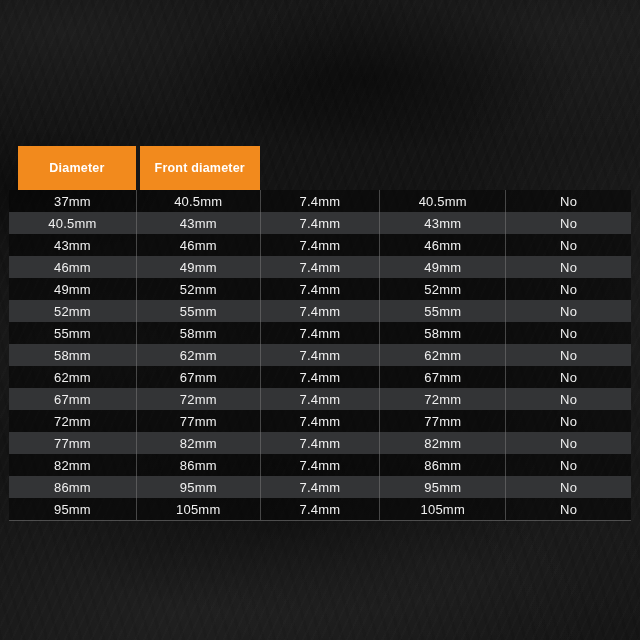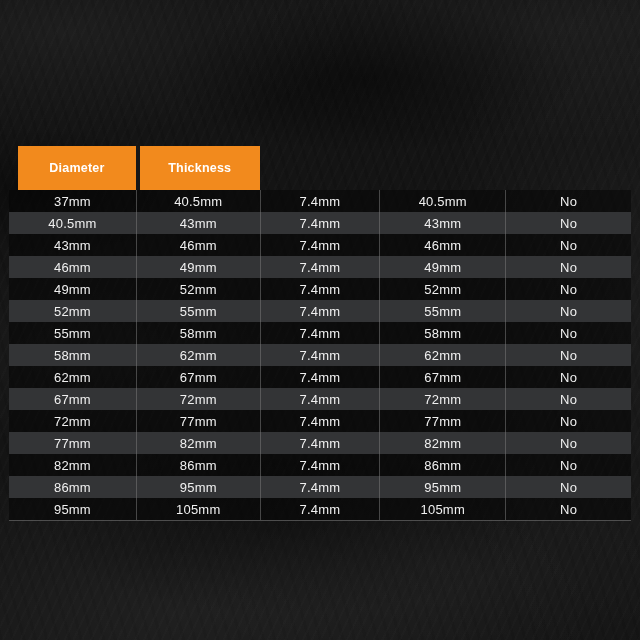--- a/index.html
+++ b/index.html
@@ -86,21 +86,21 @@
 </style>
 </head>
 <body>
 
 <div class="stage">
   <div class="texture"></div>
 
   <div class="spec-table">
     <div class="thead">
       <div class="th">Diameter</div>
-      <div class="th">Thickness</div>
+      <div class="th">Front diameter</div>
     </div>
     <div class="tbody">
         <div class="tr">
     <div class="td">37mm</div>
     <div class="td">40.5mm</div>
     <div class="td">7.4mm</div>
     <div class="td">40.5mm</div>
     <div class="td">No</div>
   </div>
         <div class="tr">

